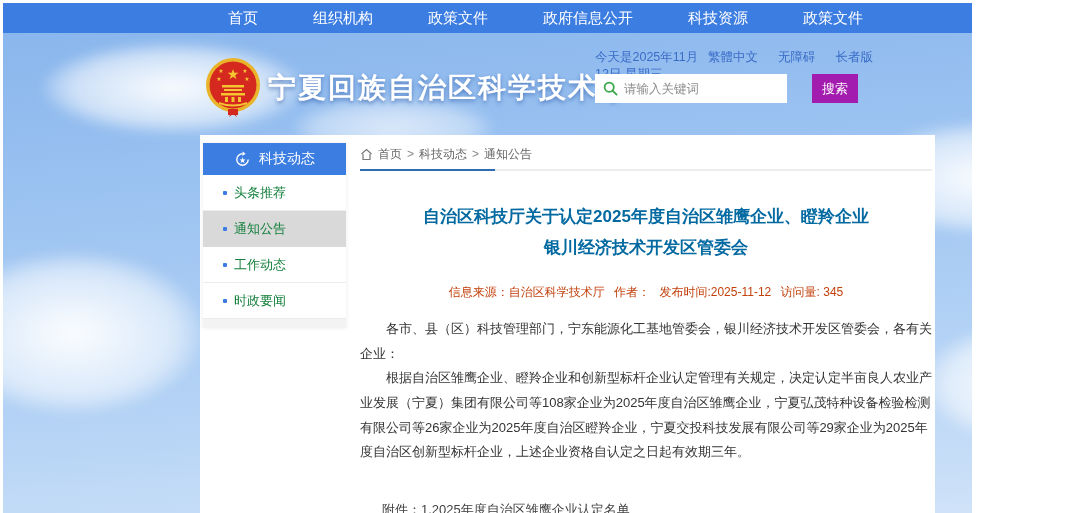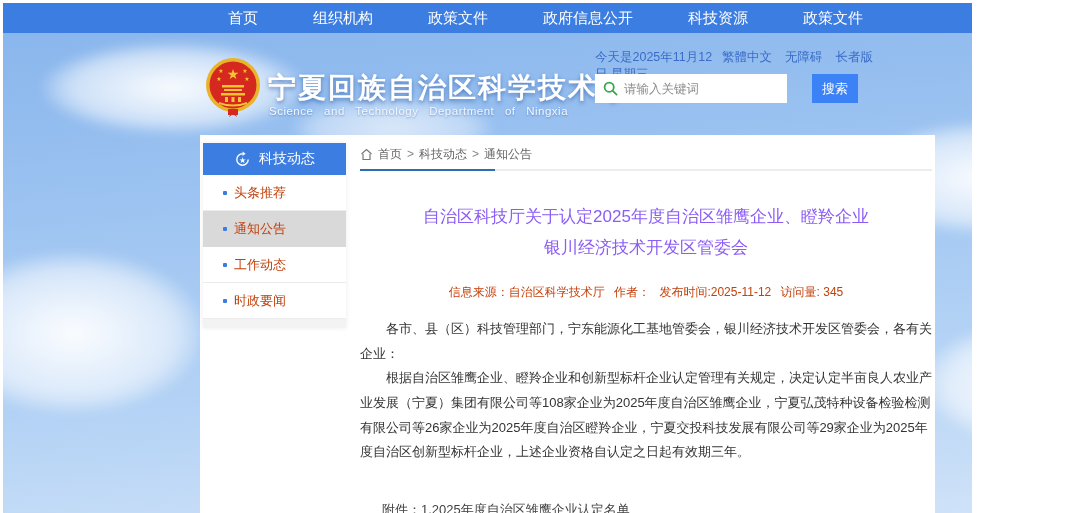--- a/index.html
+++ b/index.html
@@ -24,53 +24,53 @@
 
   
   .header { position:absolute; left:0; top:33px; width:1080px; height:102px; }
   .logo { position:absolute; left:205px; top:24px; width:56px; height:64px; }
   .site-title { position:absolute; left:268px; top:36px; color:#fff; font-size:28px; font-weight:bold;
                 letter-spacing:2px; text-shadow:0 2px 4px rgba(25,70,150,.55); white-space:nowrap; }
   .site-sub { position:absolute; left:269px; top:72px; color:#f2f7ff; font-size:11.5px; letter-spacing:.5px;
               word-spacing:7px; text-shadow:0 1px 2px rgba(25,70,150,.45); white-space:nowrap; }
   .hdr-right { position:absolute; left:595px; top:16px; width:278px; display:flex; justify-content:space-between; font-size:12.5px; }
   .hdr-date { color:#3a6cc8; }
-  .hdr-links { display:flex; gap:13px; }
+  .hdr-links { display:flex; gap:20px; }
   .hdr-links a { color:#3a6cc8; text-decoration:none; cursor:pointer; white-space:nowrap; }
   .searchbar { position:absolute; left:595px; top:41px; width:263px; height:29px; display:flex;gap:25px; }
   .search-box { flex:1; background:#fff; display:flex; align-items:center; padding:0 8px; }
   .search-box svg { flex:0 0 auto; margin-right:6px; }
   .search-box input { border:none; outline:none; width:100%; font-size:12.5px; color:#333;
                       font-family:"Liberation Sans","DejaVu Sans",sans-serif; }
   .search-box input::placeholder { color:#8d8d8d; }
-  .search-btn { width:46px; background:#3b82f6; color:#fff; border:none; font-size:13px; cursor:pointer;
+  .search-btn { width:46px; background:#a21caf; color:#fff; border:none; font-size:13px; cursor:pointer;
                 font-family:"Liberation Sans","DejaVu Sans",sans-serif; }
 
   
   .panel { position:absolute; left:200px; top:135px; width:735px; height:378px; background:#fff; }
 
   
   .sidebar { position:absolute; left:3px; top:8px; width:143px; background:#fff; box-shadow:0 0 5px rgba(0,0,0,.08); }
   .sidebar-head { height:32px; background:#3c7de2; color:#fff; font-size:14px; display:flex; align-items:center; justify-content:center; gap:8px; }
   .sidebar-head svg { display:block; }
   .side-item { position:relative; height:36px; display:flex; align-items:center; padding-left:20px;
-               font-size:13px; color:#c2410c; cursor:pointer; border-bottom:1px solid #ececec; background:#fff; }
+               font-size:13px; color:#15803d; cursor:pointer; border-bottom:1px solid #ececec; background:#fff; }
   .side-item .dot { width:4px; height:4px; background:#3c7de2; border-radius:1px; margin-right:7px; flex:0 0 auto; }
   .side-item.active { background:#d9d9d9; border-bottom:1px solid #d9d9d9; }
   .sidebar-foot { height:9px; background:#f3f3f3; }
 
   
   .main { position:absolute; left:160px; top:8px; width:572px; }
   .crumbs { display:flex; align-items:center; gap:5px; font-size:12px; color:#666; height:22px; }
   .crumbs a { color:#666; text-decoration:none; cursor:pointer; }
   .crumb-sep { color:#888; }
   .crumb-rule { position:relative; height:2px; background:#ededed; margin-top:4px; }
   .crumb-rule .blue { position:absolute; left:0; top:0; width:135px; height:2px; background:#2e6cb5; }
 
-  .art-title { margin-top:30px; text-align:center; font-size:17px; font-weight:normal; color:#8b5cf6; line-height:1.85; }
+  .art-title { margin-top:30px; text-align:center; font-size:17px; font-weight:bold; color:#0369a1; line-height:1.85; }
   .art-meta { margin-top:20px; text-align:center; font-size:12px; color:#c2410c; }
   .art-meta span { margin:0 3px; }
   .art-body { margin-top:16px; font-size:13px; color:#333; line-height:1.9; }
   .art-body p { text-indent:2em; }
   .attachments { margin-top:34px; margin-left:22px; display:flex; font-size:13px; color:#404040; line-height:1.75; }
   .attach-label { white-space:nowrap; }
   .attach-list div { cursor:pointer; }
 </style>
 </head>
 <body>
@@ -106,21 +106,20 @@
       <text x="42" y="24" font-size="6" fill="#f5c431" text-anchor="middle">★</text>
       <rect x="17" y="28" width="22" height="2.5" fill="#f5c431"></rect>
       <rect x="19" y="32" width="18" height="2" fill="#f5c431"></rect>
       <rect x="16" y="36" width="24" height="2.5" fill="#f5c431"></rect>
       <rect x="20" y="40" width="3" height="5" fill="#f5c431"></rect>
       <rect x="26.5" y="40" width="3" height="5" fill="#f5c431"></rect>
       <rect x="33" y="40" width="3" height="5" fill="#f5c431"></rect>
       <path d="M14 45 Q28 50 42 45 L42 47 Q28 52 14 47 Z" fill="#f5c431"></path>
     </svg>
     <div class="site-title">宁夏回族自治区科学技术厅</div>
-    <div class="site-sub">Science and Technology Department of Ningxia</div>
 
     <div class="hdr-right">
       <span class="hdr-date">今天是2025年11月12日 星期三</span>
       <span class="hdr-links">
         <a>繁體中文</a>
         <a>无障碍</a>
         <a>长者版</a>
       </span>
     </div>
 

